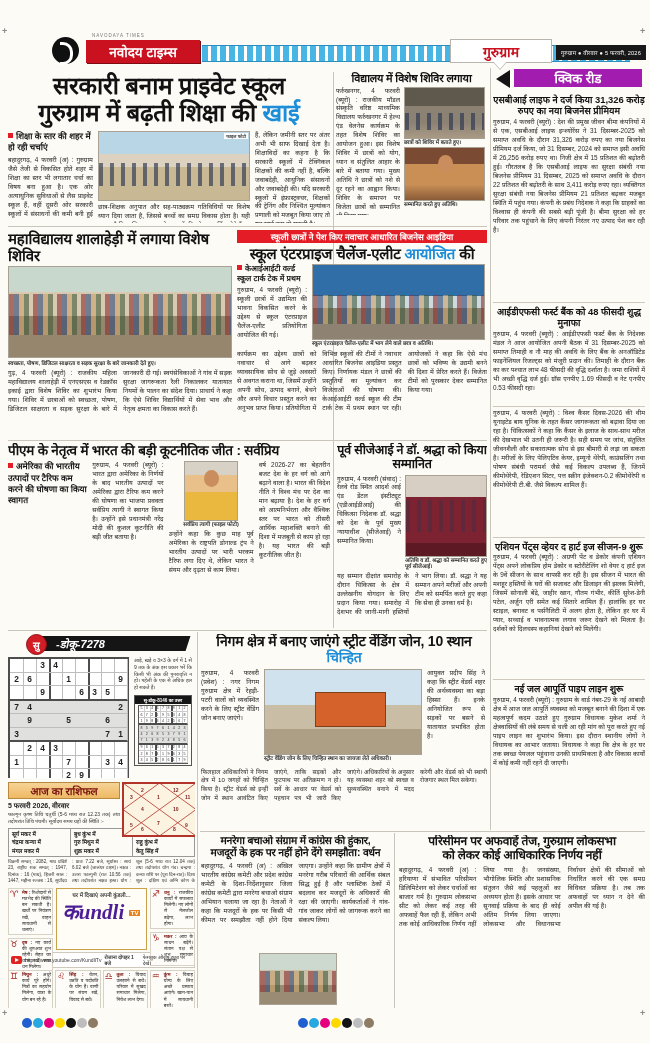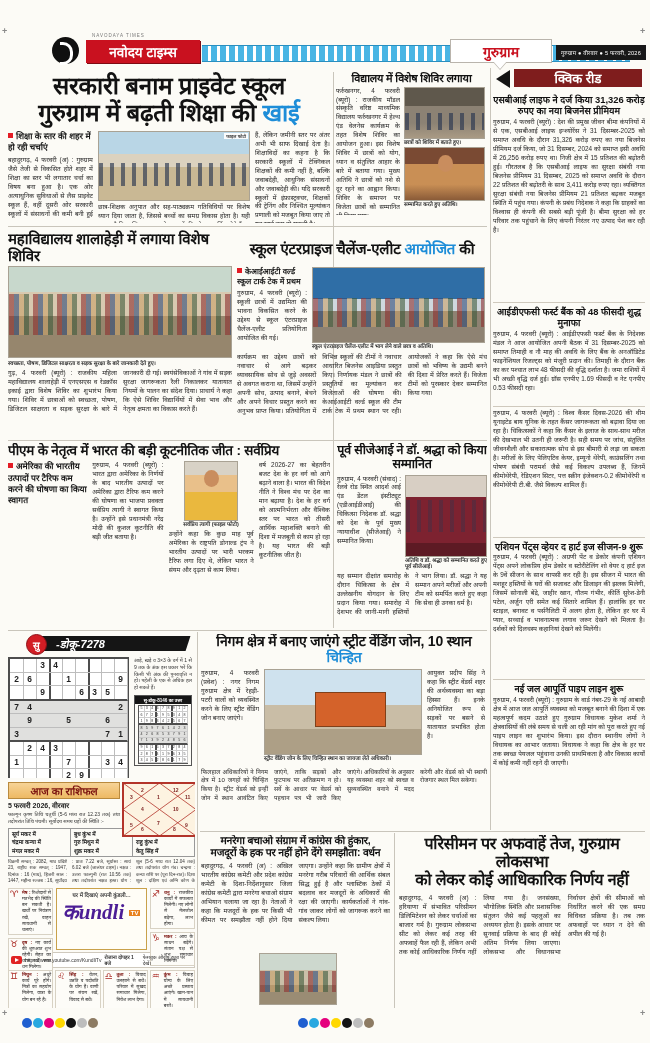--- a/index.html
+++ b/index.html
@@ -45,21 +45,21 @@
   .ph-crowd{background:linear-gradient(180deg,#cdd8ce 0 32%,#cabfa8 32% 62%,#9a8c74 62% 100%);}
   .band{position:absolute;left:0;right:0;opacity:.65;
         background:repeating-linear-gradient(90deg,#28354f 0 4px,transparent 4px 11px);}
   .band2{position:absolute;left:0;right:0;opacity:.6;
         background:repeating-linear-gradient(90deg,#8c2f2f 0 5px,#2f4a78 5px 10px,#caa26a 10px 15px,#3e5a3a 15px 20px,transparent 20px 24px);}
   .truck-box{position:absolute;left:32%;top:26%;width:44%;height:40%;background:#d4622a;border:1px solid #80401a;}
   .face{position:absolute;width:15px;height:17px;border-radius:50%;background:#c98d5e;left:calc(50% - 7px);top:14%;}
   .photo-tag{position:absolute;right:1px;top:1px;background:rgba(255,255,255,.92);font-size:4.6px;
         padding:0 2px;color:#444;font-weight:bold;}
   
-  .qr-banner{position:absolute;background:#7f1d1d;color:#fff;font-weight:bold;font-size:13px;
+  .qr-banner{position:absolute;background:#a21caf;color:#fff;font-weight:bold;font-size:13px;
         display:flex;align-items:center;justify-content:center;}
   .qr-tri{position:absolute;width:0;height:0;border-top:9px solid transparent;
         border-bottom:9px solid transparent;border-right:14px solid #141414;}
   .qr-head{font-size:9.4px;font-weight:bold;text-align:center;line-height:1.22;color:#111;margin:3px 0 1px;}
   .qr-sep{border-top:1px solid #cfc9bd;margin:2px 0;}
   
   .sd-bar{position:absolute;background:#151515;transform:skewX(-18deg);}
   .sd-title{position:absolute;color:#fff;font-weight:bold;font-size:11px;font-style:italic;}
   .su-circle{position:absolute;width:19px;height:19px;border-radius:50%;background:#d21d24;color:#fff;
         font-weight:bold;font-size:10px;display:flex;align-items:center;justify-content:center;
@@ -170,21 +170,22 @@
   <div class="abs" style="left:8px;top:230px;width:224px;height:208px;overflow:hidden">
     <div class="hl" style="font-size:15px">महाविद्यालय शालाहेड़ी में लगाया विशेष शिविर</div>
     <div class="photo ph-group" style="width:222px;height:90px;margin-top:2px">
       <div class="band2" style="top:30%;height:45%"></div>
     </div>
     <div class="cap" style="margin:2px 0">स्वच्छता, पोषण, डिजिटल साक्षरता व सड़क सुरक्षा के बारे जानकारी देते हुए।</div>
     <div class="body-txt" style="height:86px;column-count:2;column-gap:6px">गुढ़, 4 फरवरी (ब्यूरो) : राजकीय महिला महाविद्यालय शालाहेड़ी में एनएसएस व रेडक्रॉस इकाई द्वारा विशेष शिविर का शुभारंभ किया गया। शिविर में छात्राओं को स्वच्छता, पोषण, डिजिटल साक्षरता व सड़क सुरक्षा के बारे में जानकारी दी गई। स्वयंसेविकाओं ने गांव में सड़क सुरक्षा जागरूकता रैली निकालकर यातायात नियमों के पालन का संदेश दिया। प्राचार्य ने कहा कि ऐसे शिविर विद्यार्थियों में सेवा भाव और नेतृत्व क्षमता का विकास करते हैं।</div>
   </div>
 
   <div class="abs" style="left:237px;top:230px;width:250px;height:208px;overflow:hidden">
-    <div class="hl" style="font-size:15px;text-align:center;margin:10px 0">
+    <div class="kicker" style="height:13px">स्कूली छात्रों ने पेश किए नवाचार आधारित बिजनेस आइडिया</div>
+    <div class="hl" style="font-size:15px;text-align:center;margin:2px 0">
       <span>स्कूल एंटरप्राइज चैलेंज-एलीट </span><span class="accent">आयोजित</span><span> की</span>
     </div>
     <div style="display:flex;gap:5px">
       <div style="width:70px">
         <div class="bullet-head" style="font-size:7.8px"><span class="sq"></span><span>केआईआईटी वर्ल्ड स्कूल टार्क टेक में प्रथम</span></div>
         <div class="body-txt" style="height:58px;margin-top:2px">गुरुग्राम, 4 फरवरी (ब्यूरो) : स्कूली छात्रों में उद्यमिता की भावना विकसित करने के उद्देश्य से स्कूल एंटरप्राइज चैलेंज-एलीट प्रतियोगिता आयोजित की गई।</div>
       </div>
       <div style="width:173px">
         <div class="photo ph-banner" style="width:171px;height:74px">
           <div class="band2" style="top:40%;height:40%"></div>
@@ -555,21 +556,21 @@
     </div>
     <div class="body-txt" style="height:138px;margin-top:3px;column-count:2;column-gap:6px">
       <span>बहादुरगढ़, 4 फरवरी (अ) : अखिल भारतीय कांग्रेस कमेटी और प्रदेश कांग्रेस कमेटी के दिशा-निर्देशानुसार जिला कांग्रेस कमेटी द्वारा मनरेगा बचाओ संग्राम अभियान चलाया जा रहा है। नेताओं ने कहा कि मजदूरों के हक पर किसी भी कीमत पर समझौता नहीं होने दिया जाएगा। उन्होंने कहा कि ग्रामीण क्षेत्रों में मनरेगा गरीब परिवारों की आर्थिक संबल सिद्ध हुई है और प्लास्टिक ठेकों में बदलाव कर मजदूरों के अधिकारों की रक्षा की जाएगी। कार्यकर्ताओं ने गांव-गांव जाकर लोगों को जागरूक करने का संकल्प लिया।</span>
     </div>
     <div class="photo ph-crowd" style="position:absolute;left:58px;top:118px;width:76px;height:50px">
       <div class="band2" style="top:34%;height:42%"></div>
     </div>
   </div>
 
   <div class="abs" style="left:399px;top:835px;width:246px;height:172px;overflow:hidden">
-    <div class="hl" style="font-size:16px;text-align:center">
+    <div class="hl" style="font-size:12px;text-align:center">
       <span>परिसीमन पर अफवाहें तेज, गुरुग्राम लोकसभा</span><br>
       <span>को लेकर कोई आधिकारिक निर्णय नहीं</span>
     </div>
     <div class="body-txt" style="height:134px;margin-top:4px;column-count:3;column-gap:7px">बहादुरगढ़, 4 फरवरी (अ) : हरियाणा में संभावित परिसीमन डिलिमिटेशन को लेकर चर्चाओं का बाजार गर्म है। गुरुग्राम लोकसभा सीट को लेकर कई तरह की अफवाहें फैल रही हैं, लेकिन अभी तक कोई आधिकारिक निर्णय नहीं लिया गया है। जनसंख्या, भौगोलिक स्थिति और प्रशासनिक संतुलन जैसे कई पहलुओं का अध्ययन होता है। इसके आधार पर सुनवाई प्रक्रिया के बाद ही कोई अंतिम निर्णय लिया जाएगा। लोकसभा और विधानसभा निर्वाचन क्षेत्रों की सीमाओं को निर्धारित करने की एक समग्र विधिवत प्रक्रिया है। तब तक अफवाहों पर ध्यान न देने की अपील की गई है।</div>
   </div>
 
   <div class="abs" style="left:22px;top:1014px"><span class="dot" style="background: rgb(31, 95, 208);"></span><span class="dot" style="background: rgb(40, 168, 224);"></span><span class="dot" style="background: rgb(229, 0, 125);"></span><span class="dot" style="background: rgb(255, 216, 0);"></span><span class="dot" style="background: rgb(20, 20, 20);"></span><span class="dot" style="background: rgb(189, 189, 189);"></span><span class="dot" style="background: rgb(141, 123, 99);"></span></div>
   <div class="abs" style="left:298px;top:1014px"><span class="dot" style="background: rgb(31, 95, 208);"></span><span class="dot" style="background: rgb(40, 168, 224);"></span><span class="dot" style="background: rgb(229, 0, 125);"></span><span class="dot" style="background: rgb(255, 216, 0);"></span><span class="dot" style="background: rgb(20, 20, 20);"></span><span class="dot" style="background: rgb(189, 189, 189);"></span><span class="dot" style="background: rgb(141, 123, 99);"></span></div>
 
 </div>

